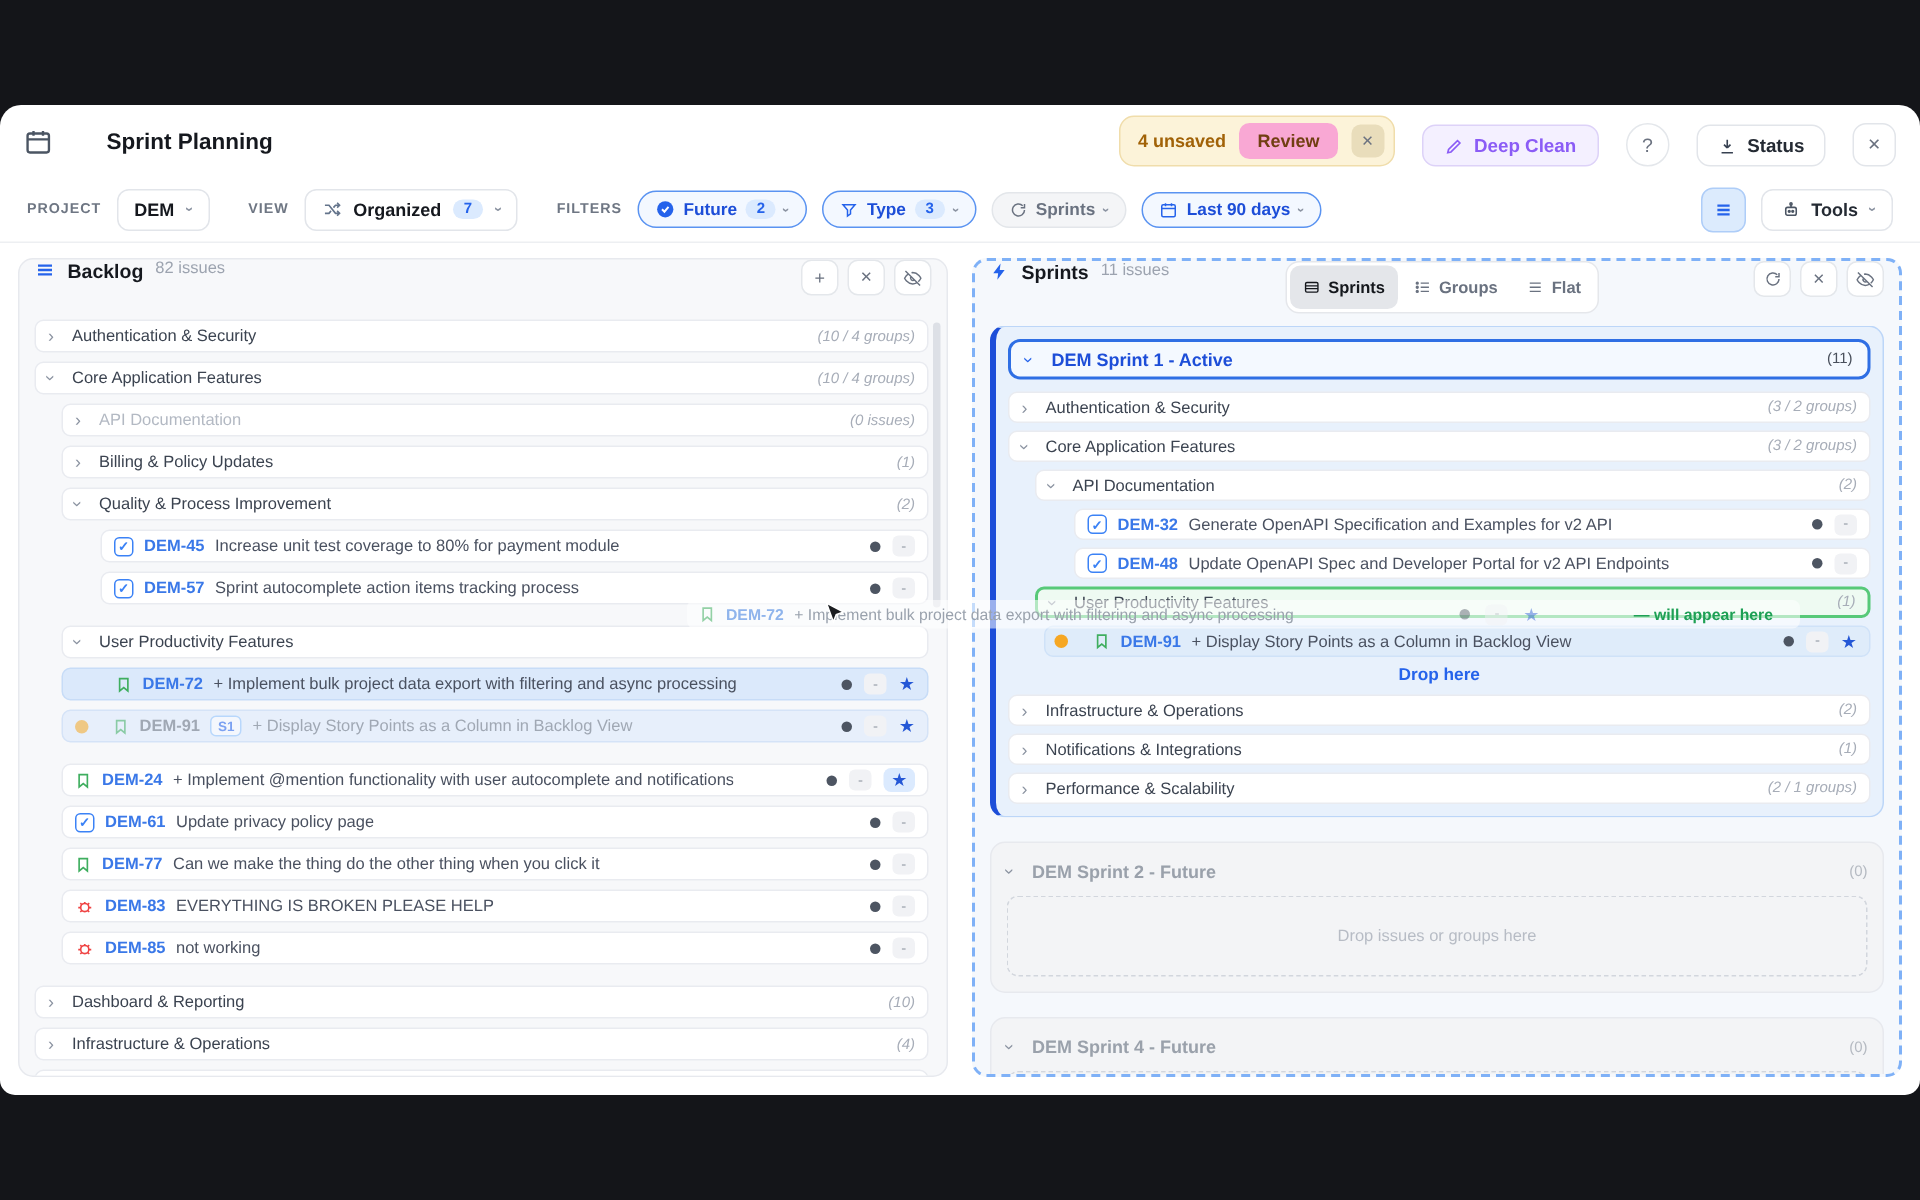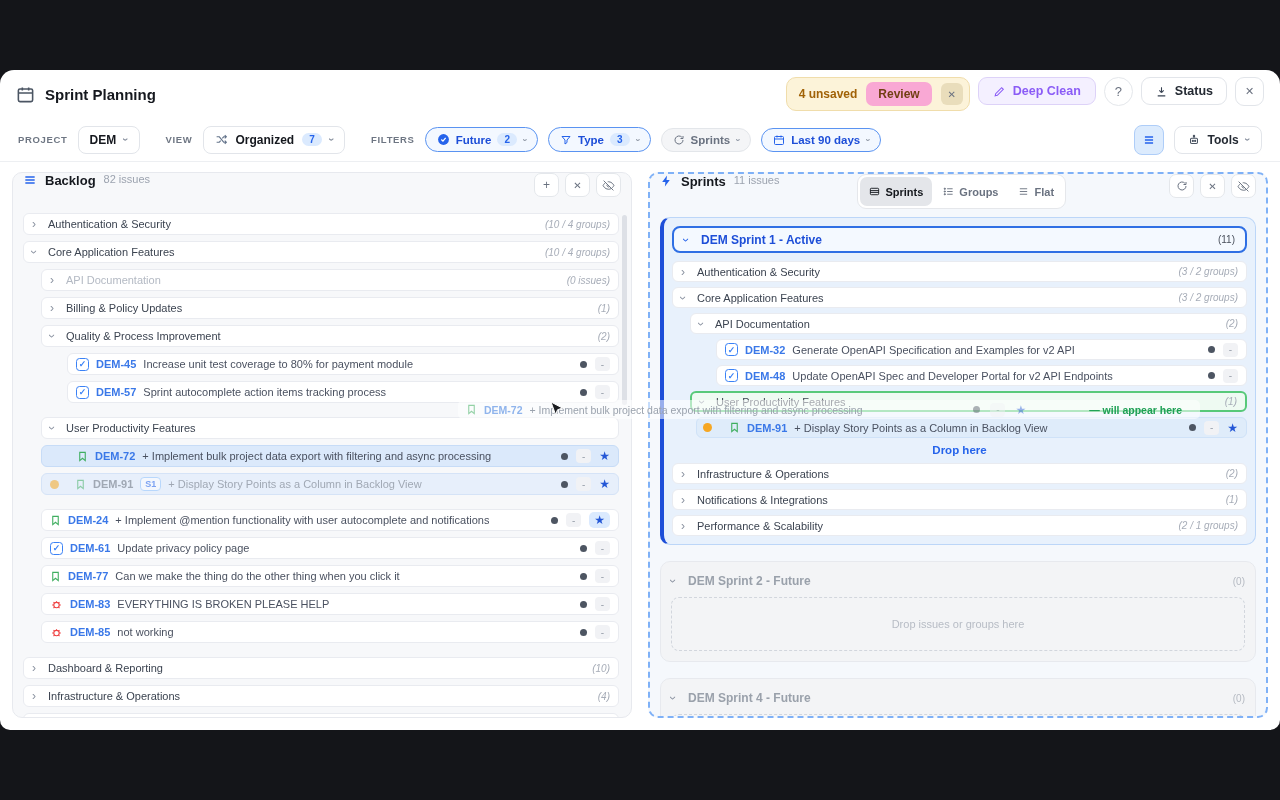--- a/index.html
+++ b/index.html
@@ -2,22 +2,22 @@
 <html><head>
 <meta charset="utf-8">
 <style>
   * { margin:0; padding:0; box-sizing:border-box; }
   html,body { width:1280px; height:800px; background:#141519; font-family:"Liberation Sans", sans-serif; overflow:hidden; position:relative; }
 
   .window { position:absolute; left:0; top:70px; width:1280px; height:660px; background:#fff; border-radius:14px 14px 10px 10px; overflow:hidden; }
 
   
   .hdr { height:48px; display:flex; align-items:center; padding:0 16px; gap:10px; }
-  .hdr-title { font-size:15px; font-weight:700; color:#15181e; }
-  .hdr-right { margin-left:auto; display:flex; align-items:flex-start; gap:8px; }
+  .hdr-title { font-size:15px; font-weight:700; color:#15181e;margin-left:26px; }
+  .hdr-right { margin-left:auto; display:flex; align-items:flex-end; gap:18px; }
   .unsaved-group { display:flex; align-items:center; gap:9px; background:#fcf3d9; border:1px solid #f0ddab; border-radius:10px; padding:4px 6px 4px 12px; }
   .unsaved-label { font-size:12px; font-weight:600; color:#a16207; }
   .review-btn { background:#f9a8d4; color:#713f12; font-size:12px; font-weight:700; border:none; border-radius:7px; padding:5px 12px; }
   .mini-x { width:22px; height:22px; border:none; border-radius:6px; background:#e9ddbb; color:#6b7280; font-size:10px; display:flex; align-items:center; justify-content:center; }
   .mini-x::before { content:"✕"; }
   .deepclean-btn { display:flex; align-items:center; gap:7px; background:#f4f0ff; border:1px solid #ddd2f8; border-radius:9px; padding:6px 14px; font-size:12.5px; font-weight:600; color:#8b5cf6; }
   .help-btn { width:29px; height:29px; border-radius:50%; border:1px solid #e4e7eb; background:#fff; color:#6b7280; font-size:13px; display:flex; align-items:center; justify-content:center; }
   .help-btn::before { content:"?"; }
   .export-btn { display:flex; align-items:center; gap:7px; background:#fff; border:1px solid #e2e5ea; border-radius:9px; padding:6px 13px; font-size:12.5px; font-weight:700; color:#242a33; }
   .close-btn { width:29px; height:29px; border-radius:9px; border:1px solid #e2e5ea; background:#fff; color:#6b7280; font-size:11px; display:flex; align-items:center; justify-content:center; }

